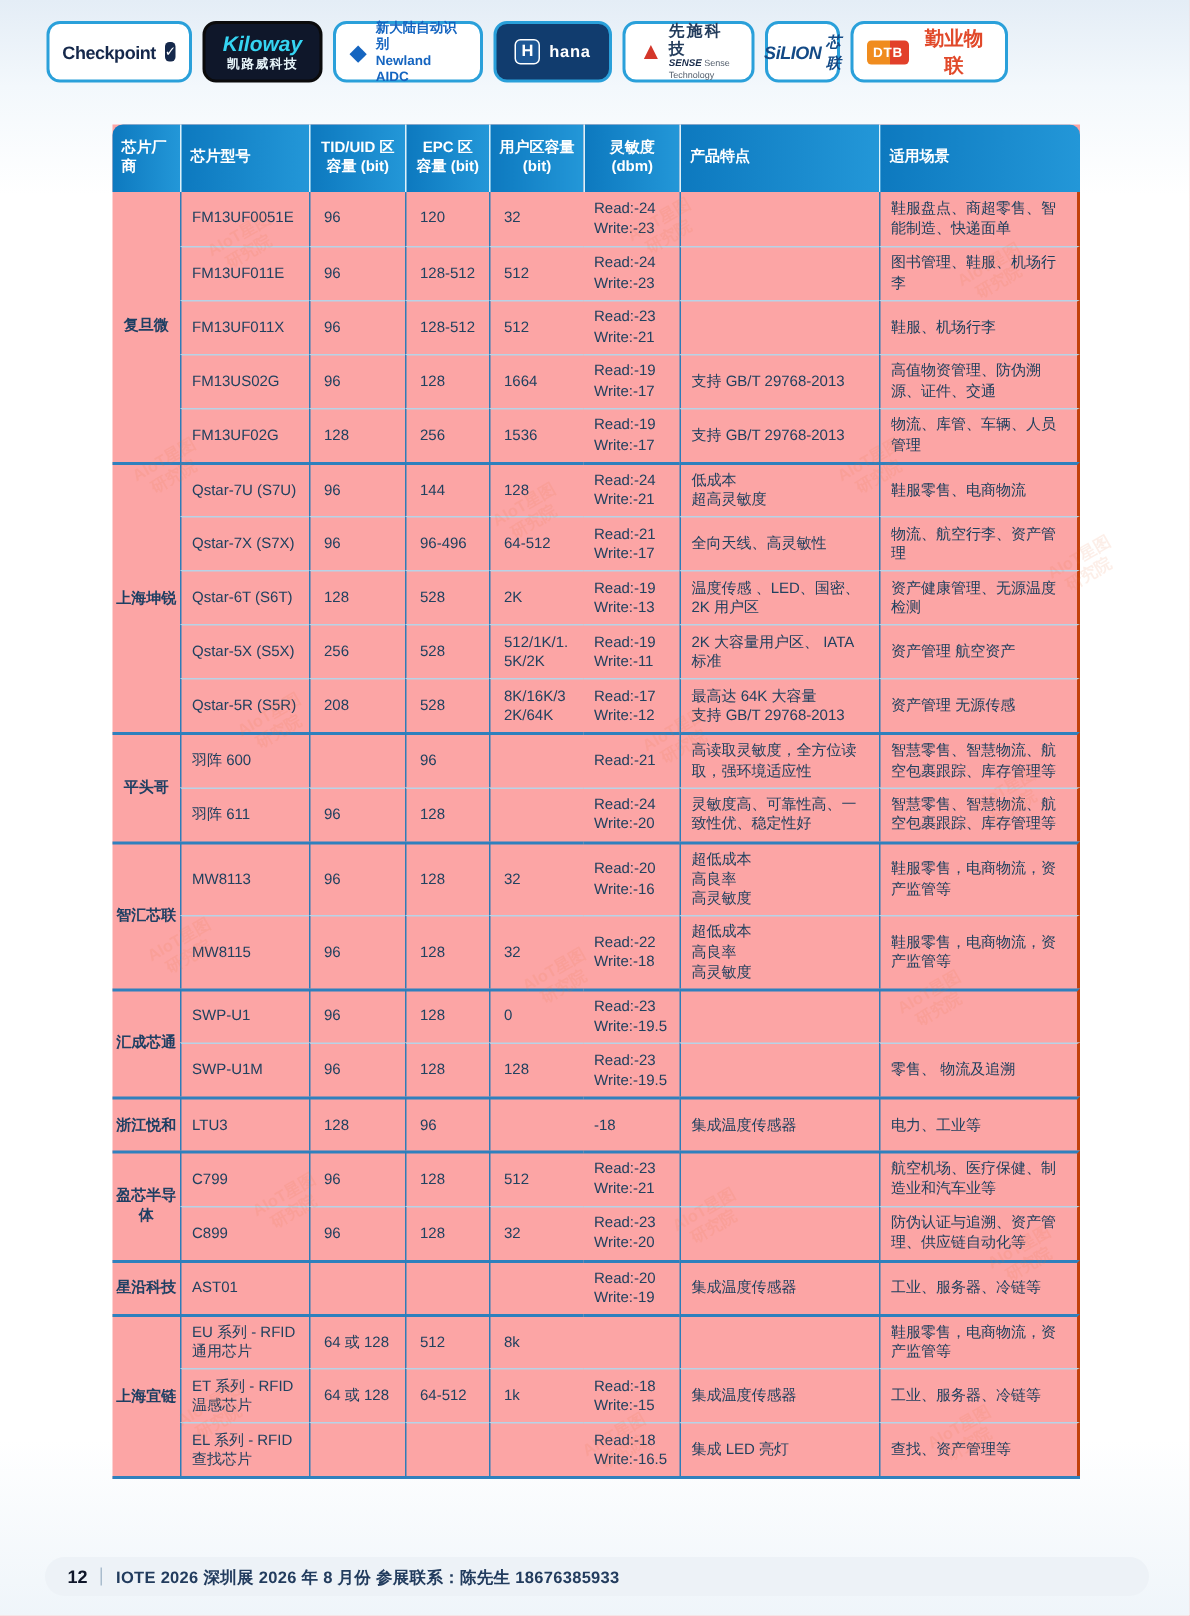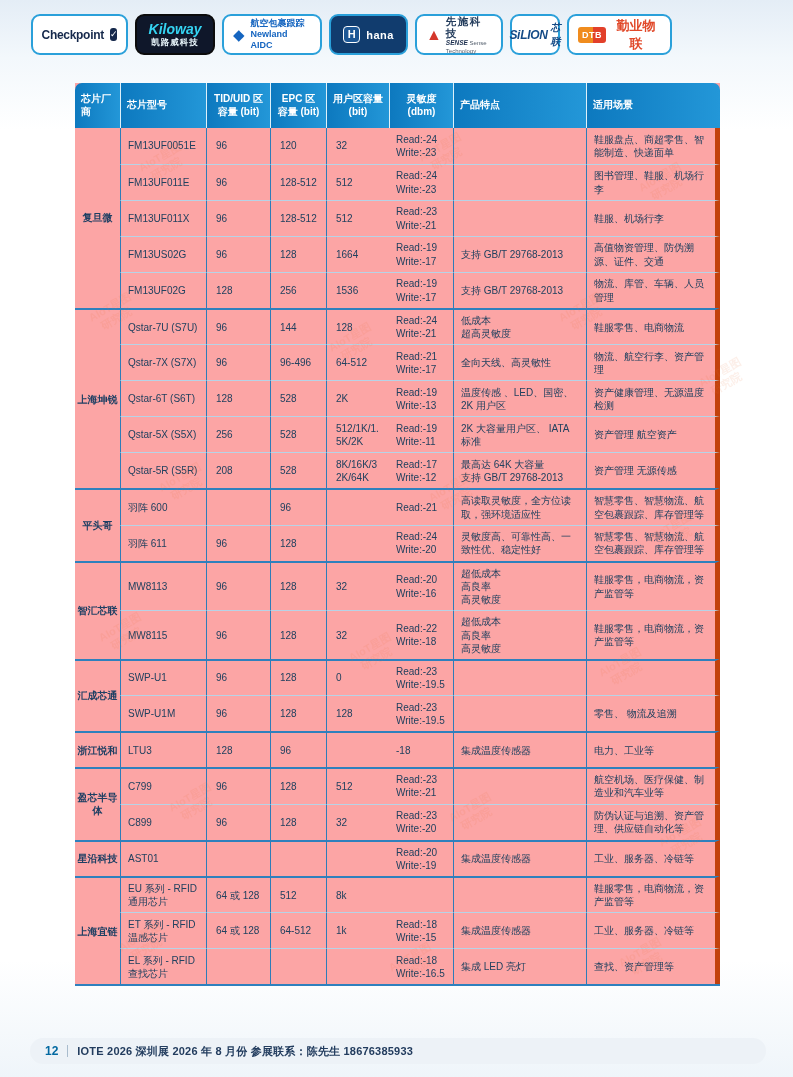--- a/index.html
+++ b/index.html
@@ -49,54 +49,54 @@
   col.c4{width:63px} col.c5{width:64px} col.c6{width:133px} col.c7{width:134px}
   th { background:linear-gradient(90deg,#0d79bf,#2397d8); color:#fff; font-size:10px; font-weight:bold;
        height:45px; padding:3px 6px; text-align:left; vertical-align:middle; line-height:1.25; }
   th+th { border-left:1px solid rgba(255,255,255,.85); }
   th.ctr { text-align:center; }
   th:first-child { border-top-left-radius:7px; }
   th:last-child { border-top-right-radius:7px; }
   td { font-size:10px; color:#21415f; padding:4px 7px; vertical-align:middle; line-height:1.32;
        height:36px; word-break:break-word; }
   td.vline { border-left:1px solid #2e7cb8; }
-  td.rline { border-right:5px solid #c2410c; }
+  td.rline { border-right:2px solid #c2410c; }
   tr.inrow td { border-top:1px solid #b7d3e7; }
   tr.gstart td { border-top:2px solid #2f80bd; }
   tr.gstart.first td { border-top:none; }
   td.mfr { text-align:center; font-weight:bold; color:#1e3f63; padding:2px; font-size:10px; }
   td.num { padding-left:9px; }
   td.sens { white-space:pre-line; padding-left:7px; }
   td.feat, td.scen { white-space:pre-line; }
   
   .wm { position:absolute; transform:rotate(-30deg); color:#e8713a; opacity:.11; font-size:11px;
         font-weight:bold; text-align:center; white-space:pre-line; line-height:1.2; pointer-events:none; }
   
   .footer { position:absolute; left:30px; top:1038px; width:736px; height:26px; background:#edf2f7;
             border-radius:13px; display:flex; align-items:center; padding:0 15px; gap:9px; }
-  .pageno { color:#0369a1; font-size:12px; font-weight:bold; }
+  .pageno { color:#0f172a; font-size:12px; font-weight:bold; }
   .fdiv { width:1px; height:12px; background:#a9bccd; }
   .ftext { color:#223c5e; font-size:11px; font-weight:bold; letter-spacing:.2px; }
 </style>
 </head>
 <body>
 
 <div class="logos">
   <div class="chip chip-checkpoint">
     <span class="cp-text">Checkpoint</span>
     <span class="cp-mark">✓</span>
   </div>
   <div class="chip chip-kiloway">
     <div class="kw-en">Kiloway</div>
     <div class="kw-cn">凯路威科技</div>
   </div>
   <div class="chip chip-newland">
     <span class="nl-icon">◆</span>
     <div>
-      <div class="nl-cn">航空包裹跟踪</div>
+      <div class="nl-cn">新大陆自动识别</div>
       <div class="nl-en">Newland AIDC</div>
     </div>
   </div>
   <div class="chip chip-hana">
     <span class="hana-icon">H</span>
     <span class="hana-text">hana</span>
   </div>
   <div class="chip chip-sense">
     <span class="sense-icon">▲</span>
     <div>

